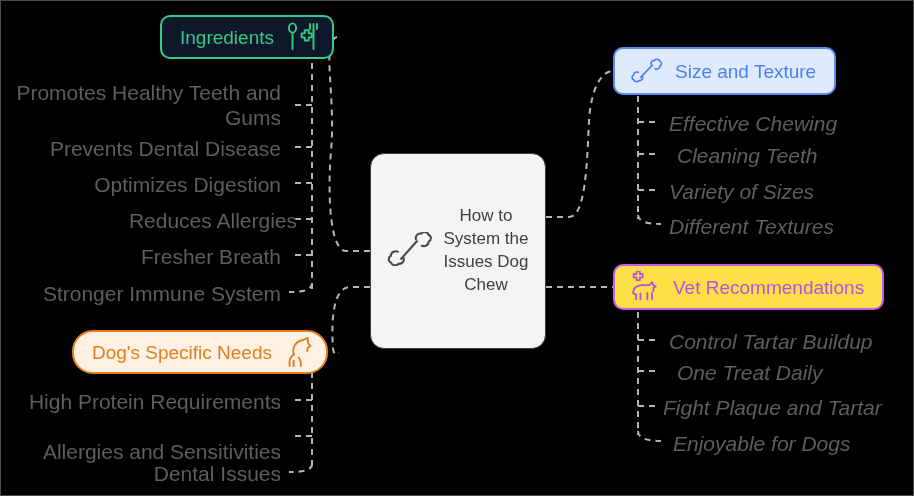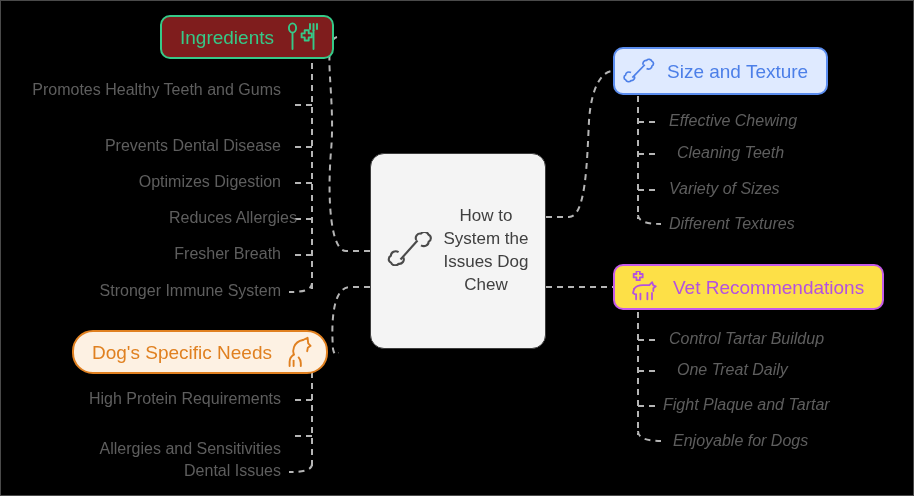--- a/index.html
+++ b/index.html
@@ -37,30 +37,30 @@
     box-sizing:border-box;
     display:flex;
     align-items:center;justify-content:center;
     gap:10px;
   }
   #central .ctext{
     color:#404040;font-size:17px;line-height:1.35;text-align:center;
   }
 
   
-  .n-green{background:#7f1d1d;border-color:#36c988;color:#36c988;}
+  .n-green{background:#0f172a;border-color:#36c988;color:#36c988;}
   .n-blue {background:#dfeaff;border-color:#5b8def;color:#4c7fe8;}
   .n-purple{background:#fde047;border-color:#c45ae8;color:#b451e0;}
   .n-orange{background:#fdf1e3;border-color:#e08020;color:#e08020;border-radius:21px;}
 
   
   .leaf{
     position:absolute;
     color:#5e5e5e;
-    font-size:16px;
+    font-size:21px;
     line-height:1.18;
     white-space:nowrap;
   }
   .leaf.r{text-align:right;}
   .leaf.l{text-align:left;font-style:italic;}
   .leaf.wrap{white-space:normal;}
 </style>
 </head>
 <body>
 
@@ -126,21 +126,21 @@
       <svg width="34" height="30" viewBox="0 0 34 30" fill="none" stroke="#36c988" stroke-width="1.9" stroke-linejoin="round" stroke-linecap="round">
         <ellipse cx="6.5" cy="6" rx="3.6" ry="4.6"></ellipse>
         <path d="M6.5 10.8 L6.5 27"></path>
         <path d="M27.5 2 L27.5 8.2 M24 2 L24 7 M31 2 L31 7"></path>
         <path d="M27.5 8.2 L27.5 27"></path>
         <path d="M15.6 11.4 h3.1 v-3.1 h4.0 v3.1 h3.1 v4.0 h-3.1 v3.1 h-4.0 v-3.1 h-3.1 z"></path>
       </svg>
     </span>
   </div>
 
-  <div class="node n-blue" style="left:612px;top:46px;height:48px;padding:0 18px 0 8px;gap:12px;">
+  <div class="node n-blue" style="left:612px;top:46px;height:48px;padding:0 18px 0 16px;gap:12px;">
     <span>
       <svg width="32" height="26" viewBox="0 0 36 28" fill="none" stroke="#4c7fe8" stroke-width="1.9" stroke-linejoin="round">
         <path d="M10.5 21.5 L24.5 7.0"></path>
         <path d="M9.0 15.8 c-2.7 -1.6 -6.0 -0.2 -6.1 2.8 c-2.3 1.1 -2.3 4.3 0.1 5.3 c0.9 2.4 4.2 3.0 6.0 0.9 c2.8 0.4 5.0 -2.5 3.7 -4.9"></path>
         <path d="M26.5 11.2 c2.7 1.6 6.0 0.1 6.1 -2.9 c2.3 -1.1 2.3 -4.3 -0.1 -5.3 c-0.9 -2.4 -4.2 -3.0 -6.0 -0.9 c-2.8 -0.4 -5.0 2.5 -3.7 4.9"></path>
       </svg>
     </span>
     <span class="lbl">Size and Texture</span>
   </div>
 

